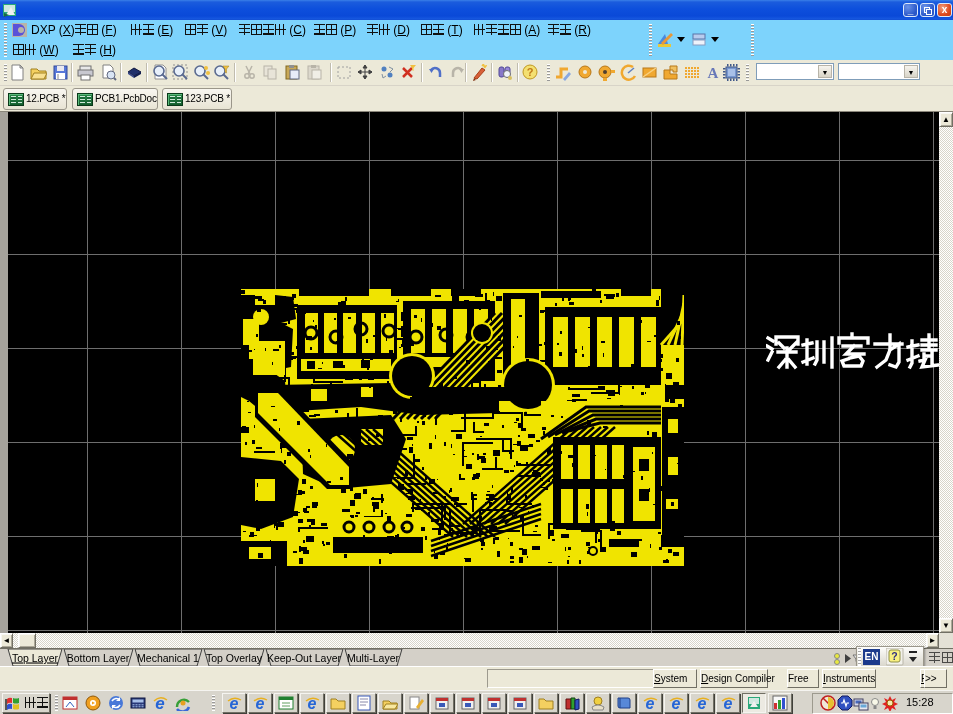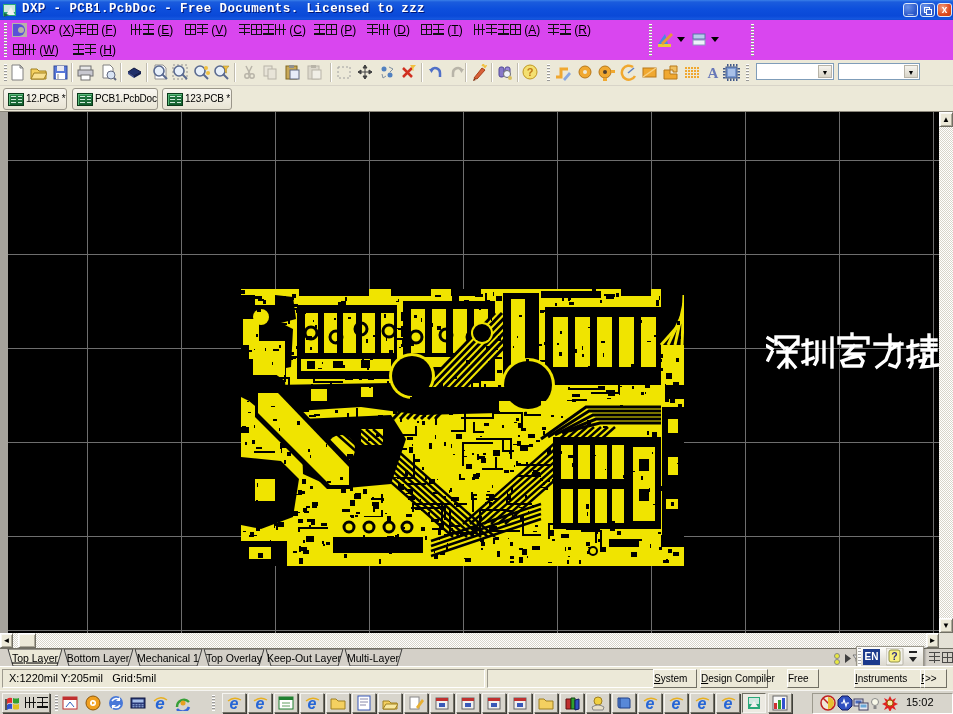--- a/index.html
+++ b/index.html
@@ -10,21 +10,21 @@
 .zb{background:repeating-linear-gradient(to right,#111 0 1px,transparent 1px 4px),linear-gradient(to bottom,transparent 5px,#111 5px,#111 6px,transparent 6px)}
 .zc{border:1px solid #111;background:linear-gradient(to bottom,transparent 4px,#111 4px,#111 5px,transparent 5px),linear-gradient(to right,transparent 4px,#111 4px,#111 5px,transparent 5px)}
 .zd{background:linear-gradient(to bottom,#111 0 1px,transparent 1px),linear-gradient(to bottom,transparent 5px,#111 5px,#111 6px,transparent 6px),linear-gradient(to right,transparent 5px,#111 5px,#111 6px,transparent 6px),linear-gradient(to bottom,transparent 9px,#111 9px)}
 
 #title{left:0;top:0;width:953px;height:20px;background:linear-gradient(to bottom,#3a80e8 0%,#1b5cdd 10%,#0d4fdc 45%,#0a49d8 80%,#1759e0 96%,#0b43c8 100%)}
 #title .txt{position:absolute;left:22px;top:2px;font-family:"Liberation Mono",monospace;font-weight:bold;font-size:12.5px;color:#fff;letter-spacing:.4px;text-shadow:1px 1px 0 #00187a;white-space:nowrap}
 .wbtn{position:absolute;top:3px;width:15px;height:14px;border-radius:3px;border:1px solid #dce8fa;color:#fff;font-size:10px;line-height:12px;text-align:center;font-weight:bold}
 .wmin,.wres{background:radial-gradient(circle at 30% 25%,#6a92e8,#2a57c8 70%)}
 .wclo{background:radial-gradient(circle at 35% 30%,#f0a080,#dd4a1f 60%,#c03a10)}
 
-#menus{left:0;top:20px;width:953px;height:40px;background:#d946ef}
+#menus{left:0;top:20px;width:953px;height:40px;background:#7dd3fc}
 .grip{position:absolute;width:3px;background:repeating-linear-gradient(to bottom,#fff 0 1px,#999 1px 2px,transparent 2px 3px)}
 .mitem{position:absolute;top:0;height:20px;line-height:20px;white-space:nowrap;font-size:12px}
 .u{text-decoration:underline}
 
 #toolbar{left:0;top:60px;width:953px;height:26px;background:#ece9d8;border-bottom:1px solid #d8d4c8}
 .tsep{position:absolute;top:3px;width:1px;height:19px;background:#c0bcae;box-shadow:1px 0 0 #fff}
 .combo{position:absolute;background:#fff;border:1px solid #7f9db9;height:17px}
 .combo .cb{position:absolute;right:1px;top:1px;bottom:1px;width:14px;background:linear-gradient(to bottom,#f6f4ee,#d8d4c8);border:1px solid #b8b4a8;font-size:7px;line-height:13px;text-align:center;color:#000}
 
 #tabrow{left:0;top:86px;width:953px;height:26px;background:#ece9d8;border-bottom:1px solid #8a867a}
@@ -52,21 +52,20 @@
 </style></head>
 <body>
 
 <div class="abs" id="title">
   <svg class="abs" style="left:2px;top:2px" width="16" height="16" viewBox="0 0 16 16">
       <rect x="1" y="2" width="13" height="12" fill="#2aa87a"></rect>
       <rect x="2" y="3" width="11" height="7" fill="#cfe8e0"></rect>
       <path d="M4 13 L9 5 L13 13 Z" fill="#f0f0f0"></path>
       <path d="M2 11 L7 13 L2 15 Z" fill="#1a6848"></path>
     </svg>
-  <div class="txt">DXP - PCB1.PcbDoc - Free Documents. Licensed to zzz</div>
   <div class="wbtn wmin" style="left:903px">_</div>
   <div class="wbtn wres" style="left:920px">
       <span style="position:absolute;left:3px;top:3px;width:6px;height:6px;border:1px solid #fff;background:transparent"></span>
       <span style="position:absolute;left:5px;top:5px;width:6px;height:6px;border:1px solid #fff;background:#3a62cc"></span>
     </div>
   <div class="wbtn wclo" style="left:937px">x</div>
 </div>
 
 <div class="abs" id="menus">
   <div class="grip" style="left:4px;top:3px;height:34px"></div>
@@ -1550,26 +1549,25 @@
     </svg>
     <svg class="abs" style="left:906px;top:-1px" width="16" height="18" viewBox="0 0 16 18">
       <rect x="3" y="3" width="8" height="2" fill="#222"></rect>
       <path d="M3 9 l8 0 -4 5 z" fill="#222"></path>
     </svg>
     <span class="z za" style="position:absolute;left:928px;top:3px;opacity:.7"></span>
     <span class="z zc" style="position:absolute;left:941px;top:3px;opacity:.7"></span>
   </div>
 
 <div class="abs" id="statusbar">
-  <div class="spanel" style="left:2px;width:483px">X:1220mil Y:205mil&nbsp;&nbsp;&nbsp;Grid:5mil</div>
   <div class="spanel" style="left:487px;width:167px"></div>
   <div class="sbtn2" style="left:653px;width:44px"><span class="u">S</span>ystem</div>
   <div class="sbtn2" style="left:700px;width:68px"><span class="u">D</span>esign Compiler</div>
   <div class="sbtn2" style="left:787px;width:32px">Free</div>
-  <div class="sbtn2" style="left:854px;width:84px"><span class="u">I</span>nstruments</div>
+  <div class="sbtn2" style="left:822px;width:54px"><span class="u">I</span>nstruments</div>
   <div class="sbtn2" style="left:920px;width:26px"><span class="u">P</span>CB</div>
   <div class="sbtn2" style="left:924px;width:23px">&gt;&gt;</div>
 </div>
 
 <div class="abs" id="taskbar">
     <div class="tbtn" style="left:2px;width:48px"></div>
     <svg class="abs" style="left:5px;top:4px" width="17" height="16" viewBox="0 0 17 16">
       <path d="M2 4 Q4 2 7 3 L7 8 Q4 7 2 9 Z" fill="#e03030"></path>
       <path d="M8 3 Q11 4 14 3 L14 8 Q11 9 8 8 Z" fill="#30a030"></path>
       <path d="M2 10 Q4 8 7 9 L7 14 Q4 13 2 15 Z" fill="#3050d0"></path>
@@ -1751,14 +1749,14 @@
       <rect x="7.5" y="9.5" width="6" height="3" fill="#68a8d8"></rect>
     </svg>
     <svg class="abs" style="left:870px;top:6px" width="10" height="14" viewBox="0 0 10 14">
       <circle cx="5" cy="5" r="3.5" fill="#f8f8e8" stroke="#888"></circle>
       <rect x="3.5" y="9" width="3" height="3" fill="#888"></rect>
     </svg>
     <svg class="abs" style="left:882px;top:4px" width="16" height="16" viewBox="0 0 16 16">
       <path d="M8 1 l2 4 4 -2 -2 4 4 2 -4 2 2 4 -4 -2 -2 4 -2 -4 -4 2 2 -4 -4 -2 4 -2 -2 -4 4 2 z" fill="#e02020"></path>
       <circle cx="8" cy="8" r="3" fill="#f8e8b0" stroke="#a06000"></circle>
     </svg>
-    <div class="abs" style="left:906px;top:5px;font-size:11px;font-family:'Liberation Sans'">15:02</div>
+    <div class="abs" style="left:906px;top:5px;font-size:11px;font-family:'Liberation Sans'">15:28</div>
   </div>
 
 </body></html>

